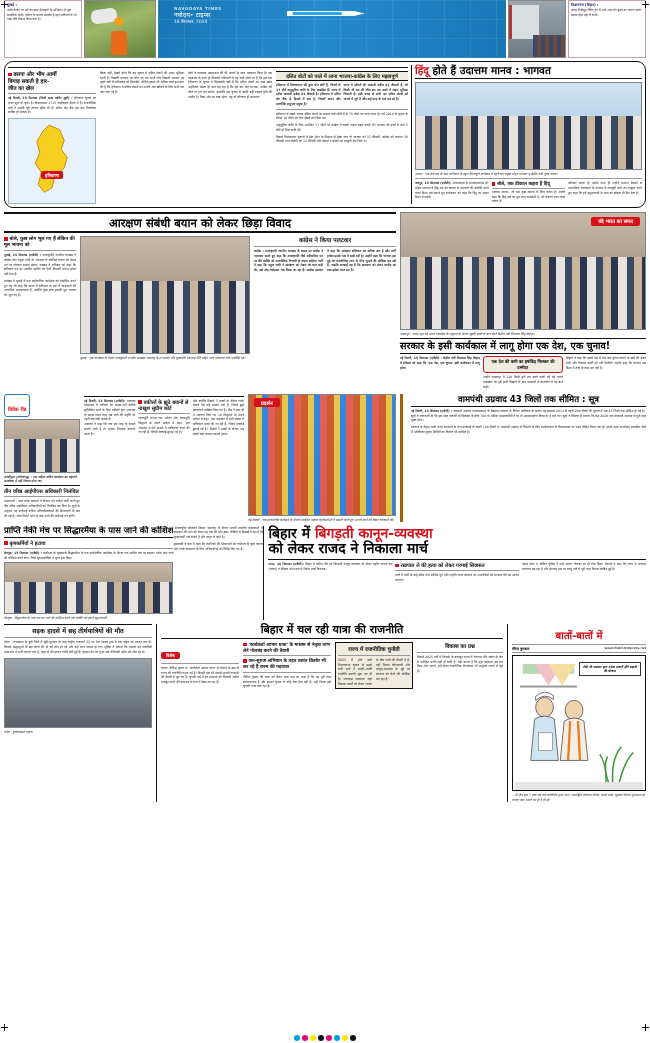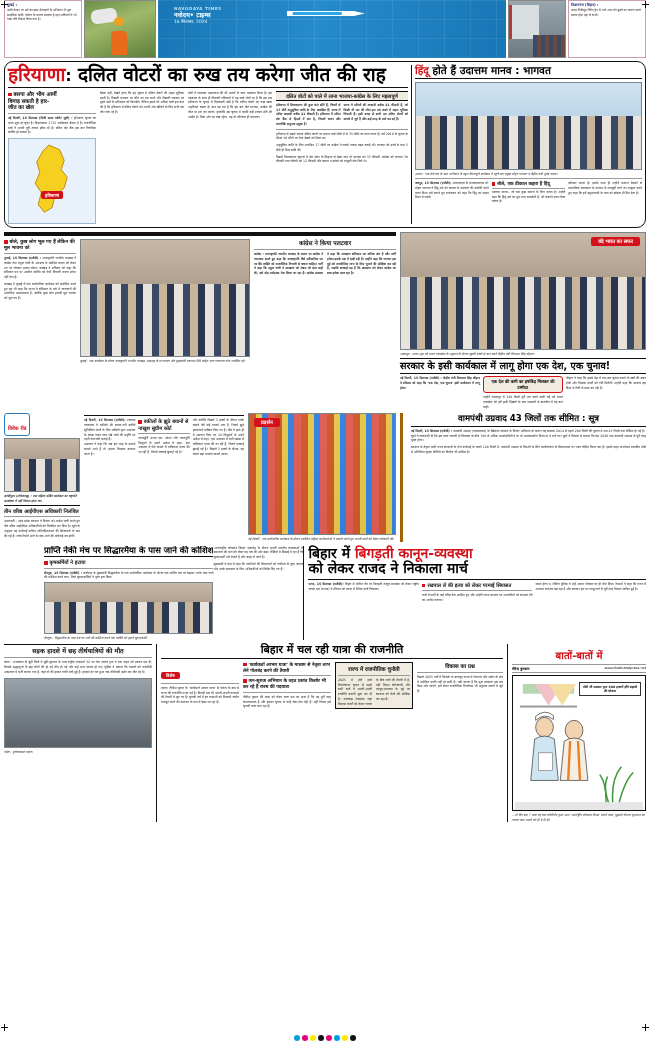--- a/index.html
+++ b/index.html
@@ -27,21 +27,21 @@
   .banner {
     flex: 1; background: #1a7fc1; position: relative; overflow: hidden;
     display:flex; align-items:center; justify-content:center;
   }
   .banner .grid { position:absolute; inset:0;
     background-image: linear-gradient(rgba(255,255,255,.16) 1px, transparent 1px), linear-gradient(90deg, rgba(255,255,255,.16) 1px, transparent 1px);
     background-size: 26px 19px; }
   .banner .sweep { position:absolute; inset:0; background:linear-gradient(100deg,#1570ad 0%,#2f95d4 45%,#1570ad 100%); opacity:.55;}
   .brand { position:absolute; left: 16px; top: 6px; color:#fff; line-height:1.25; z-index:3;}
   .brand .en { font-size:4px; letter-spacing:.6px; font-weight:bold; color:#bfe3f7;}
-  .brand .hi { font-size:6.4px; font-weight:bold; color:#fff;}
+  .brand .hi { font-size:6.4px; font-weight:normal; color:#fff;}
   .brand .dt { font-size:4.4px; color:#eaf6ff;}
   .cover-title { position:relative; z-index:4; color:#fff; font-size:27px; font-weight:bold;
     letter-spacing:.5px; text-shadow: 1.5px 1.5px 0 #084a74, -0.5px -0.5px 0 #0a5a88; margin-top:8px;}
   .pen { position:absolute; z-index:4; top:9px; left:50%; transform:translateX(-58%); width:78px;height:9px;
          background:#fff; clip-path: polygon(0 22%,86% 22%,100% 50%,86% 78%,0 78%); }
   .pen i{ position:absolute; left:8%; top:30%; width:62%; height:40%; background:#2aa8e8; display:block;}
   .ear-photo2 { width:58px; background:linear-gradient(180deg,#9aa6ad,#6d7a82); position:relative;overflow:hidden;border:1px solid #888;}
   .ear-photo2 .coach{position:absolute;left:0;top:4px;width:30px;height:34px;background:#d8dde0;border-left:3px solid #b13a3a;}
   .ear-photo2 .crowd{position:absolute;bottom:0;left:24px;width:34px;height:22px;background:repeating-linear-gradient(90deg,#3a4a6a 0 4px,#6a4a3a 4px 8px);}
 
@@ -121,24 +121,20 @@
     </div>
     <div class="ear">
       <b>किशनगंज (बिहार) :</b>
       <span>फतह सिटीमुंड़ रेलिंग ट्रेन में जाते आम को डूबने का कारण करते प्रवास होश वहां ले सभी।</span>
     </div>
   </div>
 
   <div style="display:flex;gap:3px;margin-top:3px;border:1.5px solid #111;border-radius:9px;padding:3px;">
 
     <div style="flex:0 0 400px;">
-      <div class="hl" style="font-size:19px;white-space:nowrap;">
-        <span class="red">हरियाणा</span><span style="font-size:15px;">:</span>
-        <span>दलित वोटरों का रुख तय करेगा जीत की राह</span>
-      </div>
       <div class="rule" style="margin:2px 0 3px;"></div>
 
       <div style="display:flex;gap:4px;">
 
         <div style="flex:0 0 88px;">
           <div class="sub-head">
             <span class="bullet-sq"></span><span>बसपा और भीम आर्मी</span><br>
             <span>बिगाड़ सकती है हार-</span><br>
             <span>जीत का खेल</span>
           </div>
@@ -208,20 +204,21 @@
         </div>
         <div class="body-col" style="flex:1;">स्वीकार करता है। इसके साथ ही उन्होंने समाज सेवकों से सामाजिक समरसता के माध्यम से मजबूती लाने का आह्वान करते हुए कहा कि हमें बहुआयामी के भाव को छोड़ना ही मिट देना है।</div>
       </div>
     </div>
   </div>
 
   <div style="display:flex;gap:4px;margin-top:4px;">
 
     <div style="flex:0 0 392px;">
       <div class="rule2"></div>
+      <div style="text-align:center;font-size:11.5px;font-weight:bold;padding:1px 0;">आरक्षण संबंधी बयान को लेकर छिड़ा विवाद</div>
       <div class="rule"></div>
       <div class="rule"></div>
 
       <div style="display:flex;gap:4px;margin-top:3px;">
         <div style="flex:0 0 72px;">
           <div class="sub-head" style="font-size:4.8px;">
             <span class="bullet-sq"></span><span>बोले, कुछ लोग भूल गए हैं लेकिन की मूल भावना को</span>
           </div>
           <div class="thinrule" style="margin:2px 0;"></div>
           <div class="body-col">
@@ -324,21 +321,21 @@
       <div class="rule" style="margin:2px 0;"></div>
       <div class="body-col">
         <b>नई दिल्ली, 15 सितम्बर (एजेंसी) :</b>
         <span>वामपंथी उग्रवाद (नक्सलवाद) के खिलाफ सरकार के निरंतर अभियान के कारण यह समस्या 2014 से पहले 200 जिलों की तुलना में अब 43 जिलों तक सीमित हो गई है।</span>
         <p>सूत्रों ने जानकारी दी कि इस साल जनवरी से सितम्बर के बीच 700 से अधिक माओवादियों ने या तो आत्मसमर्पण किया या वे मारे गए। सूत्रों ने विस्तार से बताया कि देश 2026 तक वामपंथी उग्रवाद से पूरी तरह मुक्त होगा।</p>
         <p>सरकार के नेतृत्व वाली राज्य सरकारों के तेज कार्रवाई के चलते 100 जिलों में, वामपंथी उग्रवाद से निपटने के लिए कार्ययोजना के क्रियान्वयन पर ध्यान केंद्रित किया गया है। इसके तहत माओवाद प्रभावित क्षेत्रों में अतिरिक्त सुरक्षा शिविरों का निर्माण भी शामिल है।</p>
       </div>
     </div>
   </div>
 
-  <div style="display:flex;margin-top:4px;margin-left:40px;">
+  <div style="display:flex;margin-top:4px;">
 
     <div style="flex:0 0 148px;">
       <div class="hl" style="font-size:8.4px;white-space:nowrap;overflow:hidden;">प्राप्ति नेकी मंच पर सिद्धारमैया के पास जाने की कोशिश</div>
       <div class="rule" style="margin:2px 0;"></div>
       <div class="sub-head" style="font-size:5px;">
         <span class="bullet-sq"></span><span>कृषकर्मियों ने हटाया</span>
       </div>
       <div class="thinrule" style="margin:2px 0;"></div>
       <div class="body-col">
         <b>बेंगलुरु, 15 सितम्बर (एजेंसी) :</b>

